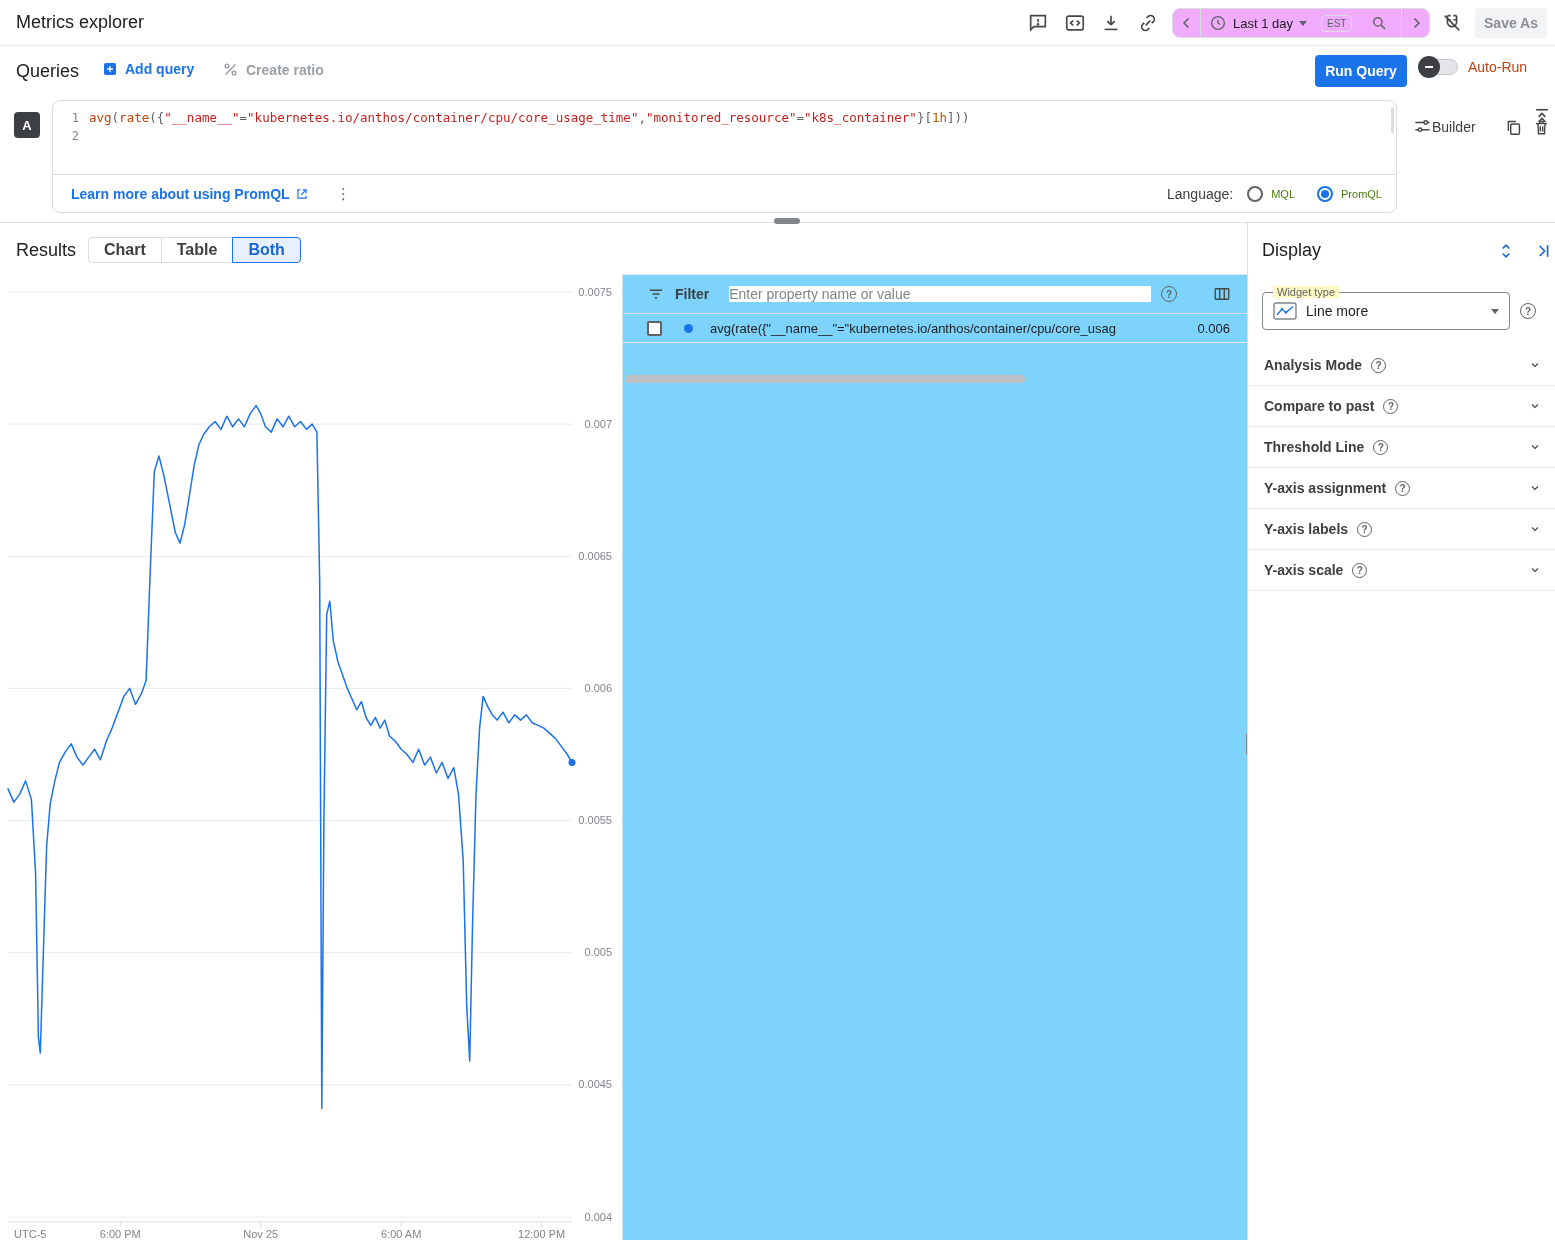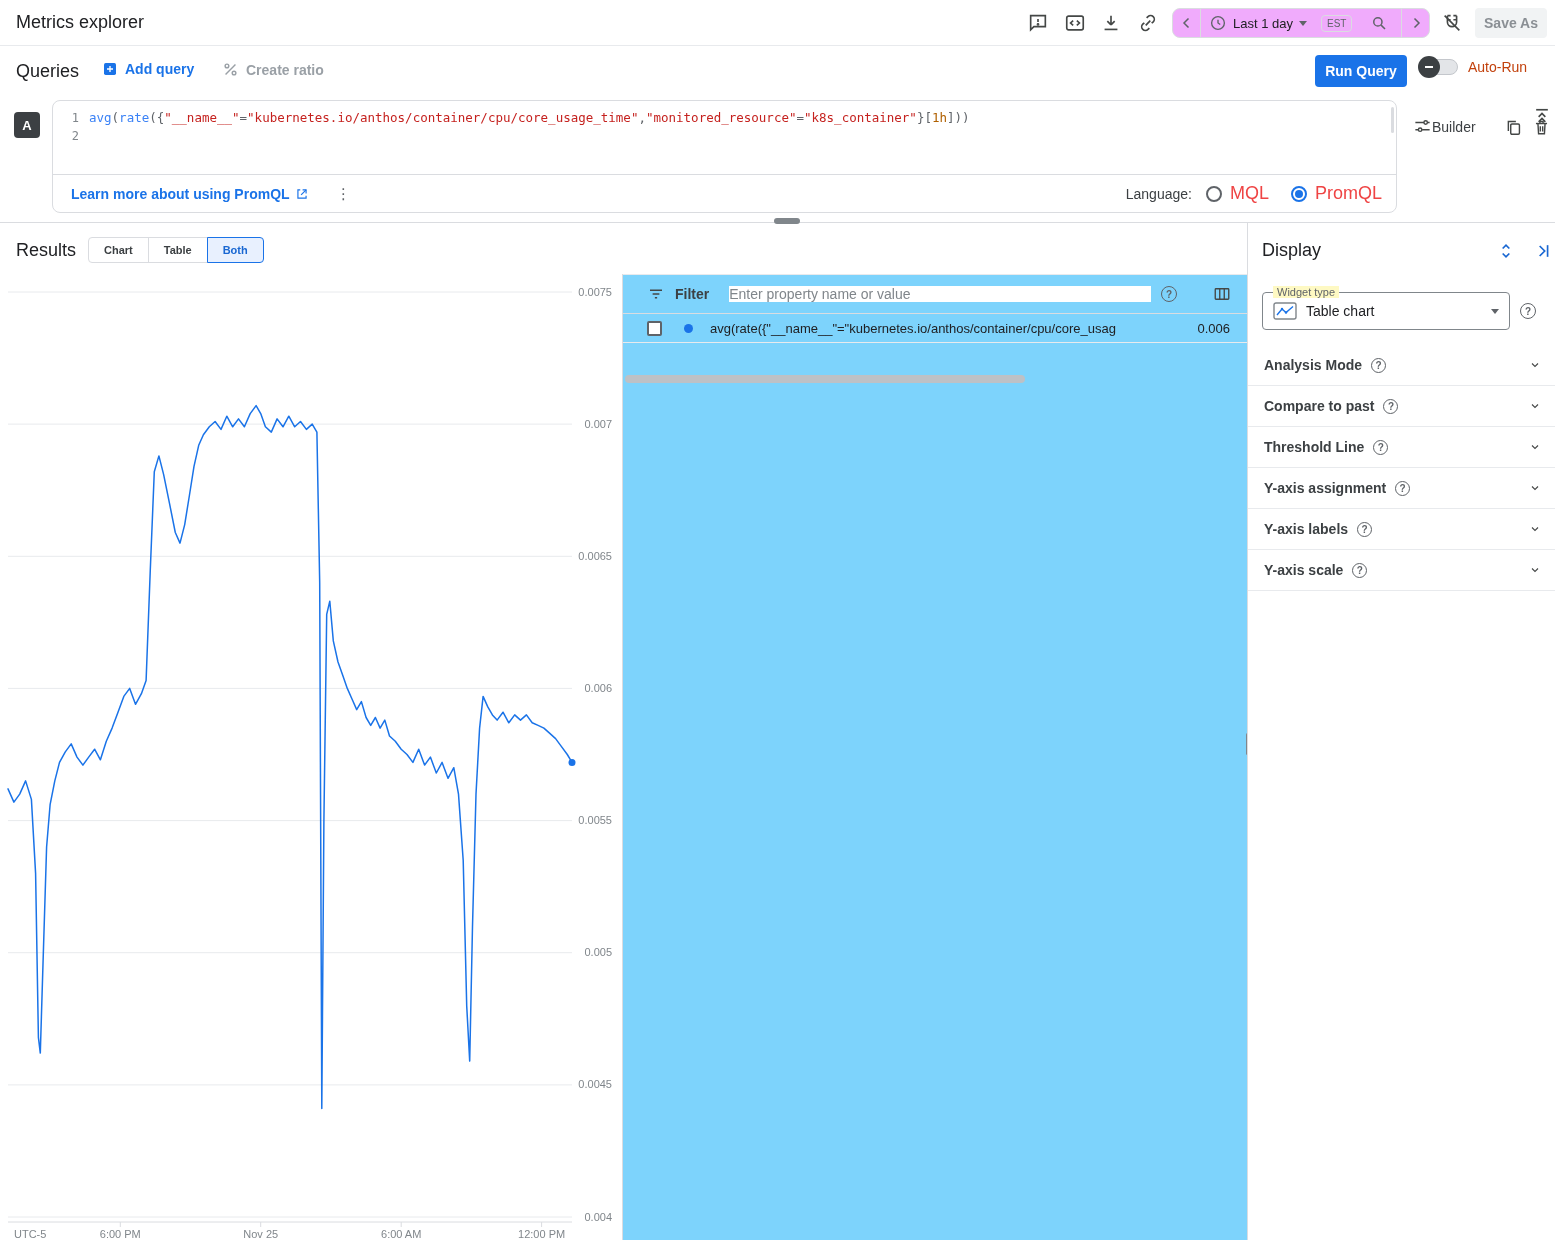--- a/index.html
+++ b/index.html
@@ -41,41 +41,41 @@
   .toggle-knob::after { content:""; width:8px; height:2px; background:#fff; }
   .autorun-label { font-size:14px; color:#c2410c; }
 
   
   .q-badge { position:absolute; left:14px; top:112px; width:26px; height:26px; background:#3c4043; color:#fff; border-radius:4px; font-size:13px; font-weight:bold; display:flex; align-items:center; justify-content:center; }
   .editor { position:absolute; left:52px; top:100px; width:1345px; height:113px; border:1px solid #dadce0; border-radius:8px; background:#fff; }
   .code-area { position:relative; height:74px; padding:8px 0; }
   .gutter { position:absolute; left:0; top:8px; width:26px; text-align:right; color:#80868b; font-family:"DejaVu Sans Mono",monospace; font-size:12px; line-height:18px; }
   .gutter span { display:block; }
   .codeline { position:absolute; left:36px; top:8px; font-family:"DejaVu Sans Mono",monospace; font-size:12.5px; line-height:18px; white-space:pre; }
-  .tk-fn { color:#3b82f6; } .tk-str { color:#c5221f; } .tk-p { color:#5f6368; } .tk-op { color:#5f6368; } .tk-dur { color:#b06000; }
+  .tk-fn { color:#c2410c; } .tk-str { color:#c5221f; } .tk-p { color:#5f6368; } .tk-op { color:#5f6368; } .tk-dur { color:#b06000; }
   .ed-scrollthumb { position:absolute; right:2px; top:6px; width:3px; height:26px; background:#dadce0; border-radius:2px; }
   .editor-footer { position:absolute; left:0; bottom:0; width:100%; height:38px; border-top:1px solid #dadce0; display:flex; align-items:center; padding:0 14px 0 18px; }
   .learnmore { color:#1a73e8; font-size:14px; font-weight:bold; display:flex; align-items:center; gap:5px; cursor:pointer; }
   .dots-btn { margin-left:26px; color:#5f6368; font-size:15px; cursor:pointer; width:18px; text-align:center; }
   .lang-group { margin-left:auto; display:flex; align-items:center; gap:8px; }
   .lang-label { color:#3c4043; font-size:14px; margin-right:6px; }
   .radio { width:16px; height:16px; border-radius:50%; border:2px solid #5f6368; background:#fff; display:inline-block; }
   .radio.checked { border-color:#1a73e8; position:relative; }
   .radio.checked::after { content:""; position:absolute; left:2px; top:2px; width:8px; height:8px; border-radius:50%; background:#1a73e8; }
-  .radio-lab { font-size:18px; color:#ef4444; margin-right:14px; }
+  .radio-lab { font-size:11px; color:#4d7c0f; margin-right:14px; }
   .builder-toggle { position:absolute; left:1413px; top:117px; display:flex; align-items:center; gap:0; color:#3c4043; font-size:14px; cursor:pointer; }
   .copy-btn { left:1504px; top:118px; width:19px; height:19px; }
   .trash-btn { left:1532px; top:118px; width:19px; height:19px; }
 
   
   .main-divider { position:absolute; left:0; top:222px; width:1555px; border-top:1px solid #dadce0; }
   .drag-handle { position:absolute; left:774px; top:218px; width:26px; height:6px; border-radius:3px; background:#80868b; cursor:row-resize; }
   .results-title { position:absolute; left:16px; top:240px; }
   .tabs { position:absolute; left:88px; top:237px; display:flex; }
-  .tab { height:26px; padding:0 15px; border:1px solid #dadce0; background:#fff; color:#3c4043; font-size:11px; font-weight:bold; display:flex; align-items:center; margin-left:-1px; cursor:pointer; }
+  .tab { height:26px; padding:0 15px; border:1px solid #dadce0; background:#fff; color:#3c4043; font-size:16px; font-weight:bold; display:flex; align-items:center; margin-left:-1px; cursor:pointer; }
   .tab:first-child { border-radius:4px 0 0 4px; margin-left:0; }
   .tab:last-child { border-radius:0 4px 4px 0; }
   .tab.selected { background:#e8f0fe; border-color:#1a73e8; color:#1967d2; z-index:2; }
 
   
   .chart-wrap { position:absolute; left:0; top:274px; width:622px; height:966px; }
 
   
   .mid-panel { position:absolute; left:622px; top:274px; width:625px; height:966px; background:#7dd3fc; border-left:1px solid #dadce0; }
   .filter-bar { position:relative; height:40px; border-top:1px solid #e8eaed; border-bottom:1px solid #dadce0; display:flex; align-items:center; padding:0 16px 0 24px; gap:10px; }
@@ -382,21 +382,21 @@
     <div class="widget-field">
       <span class="widget-legend">Widget type</span>
       <span style="width:24px;height:18px;flex:none;">
         <svg viewBox="0 0 24 18">
             <rect x="1" y="1" width="22" height="16" rx="2" fill="none" stroke="#80868b" stroke-width="1.4"></rect>
             <polyline points="4,13 9,7 13,10.5 20,4.5" fill="none" stroke="#1a73e8" stroke-width="1.4"></polyline>
             <circle cx="9" cy="7" r="1.2" fill="#1a73e8"></circle>
             <circle cx="13" cy="10.5" r="1.2" fill="#1a73e8"></circle>
           </svg>
       </span>
-      <span class="widget-value">Table chart</span>
+      <span class="widget-value">Line more</span>
       <span class="caret widget-caret"></span>
     </div>
     <span class="help-ic wt-help">?</span>
 
     <div class="disp-sections">
       <div class="disp-row">
         <span class="disp-row-label">Analysis Mode</span>
         <span class="help-ic" style="width:15px;height:15px;">?</span>
         <span class="chev">
             <svg viewBox="0 0 24 24" fill="none" stroke="currentColor" stroke-width="2.2">

